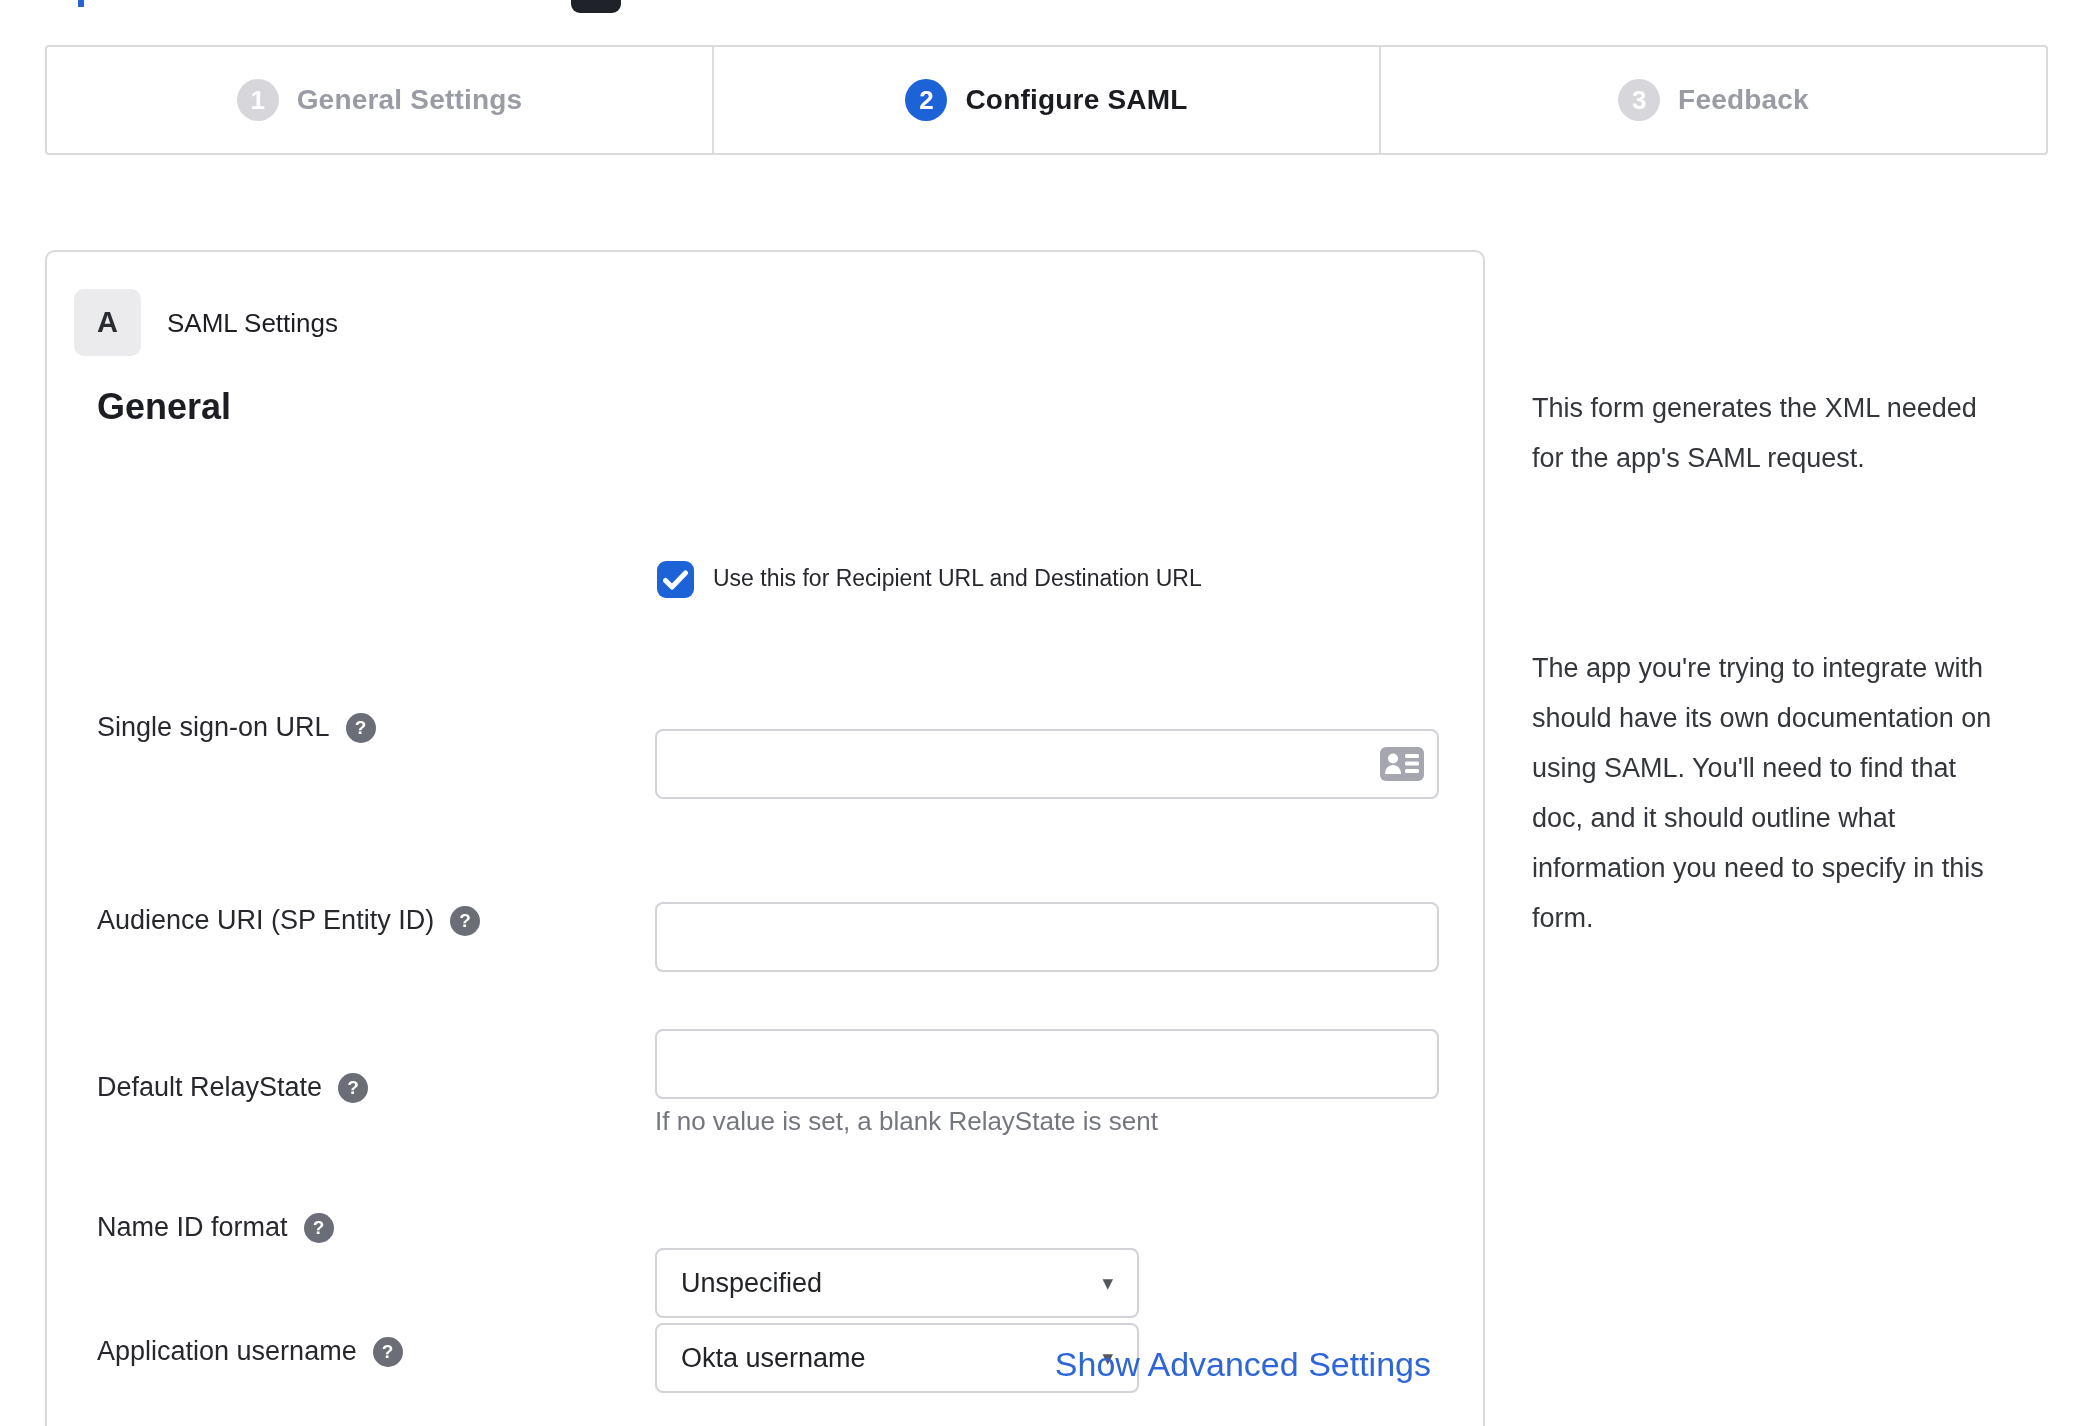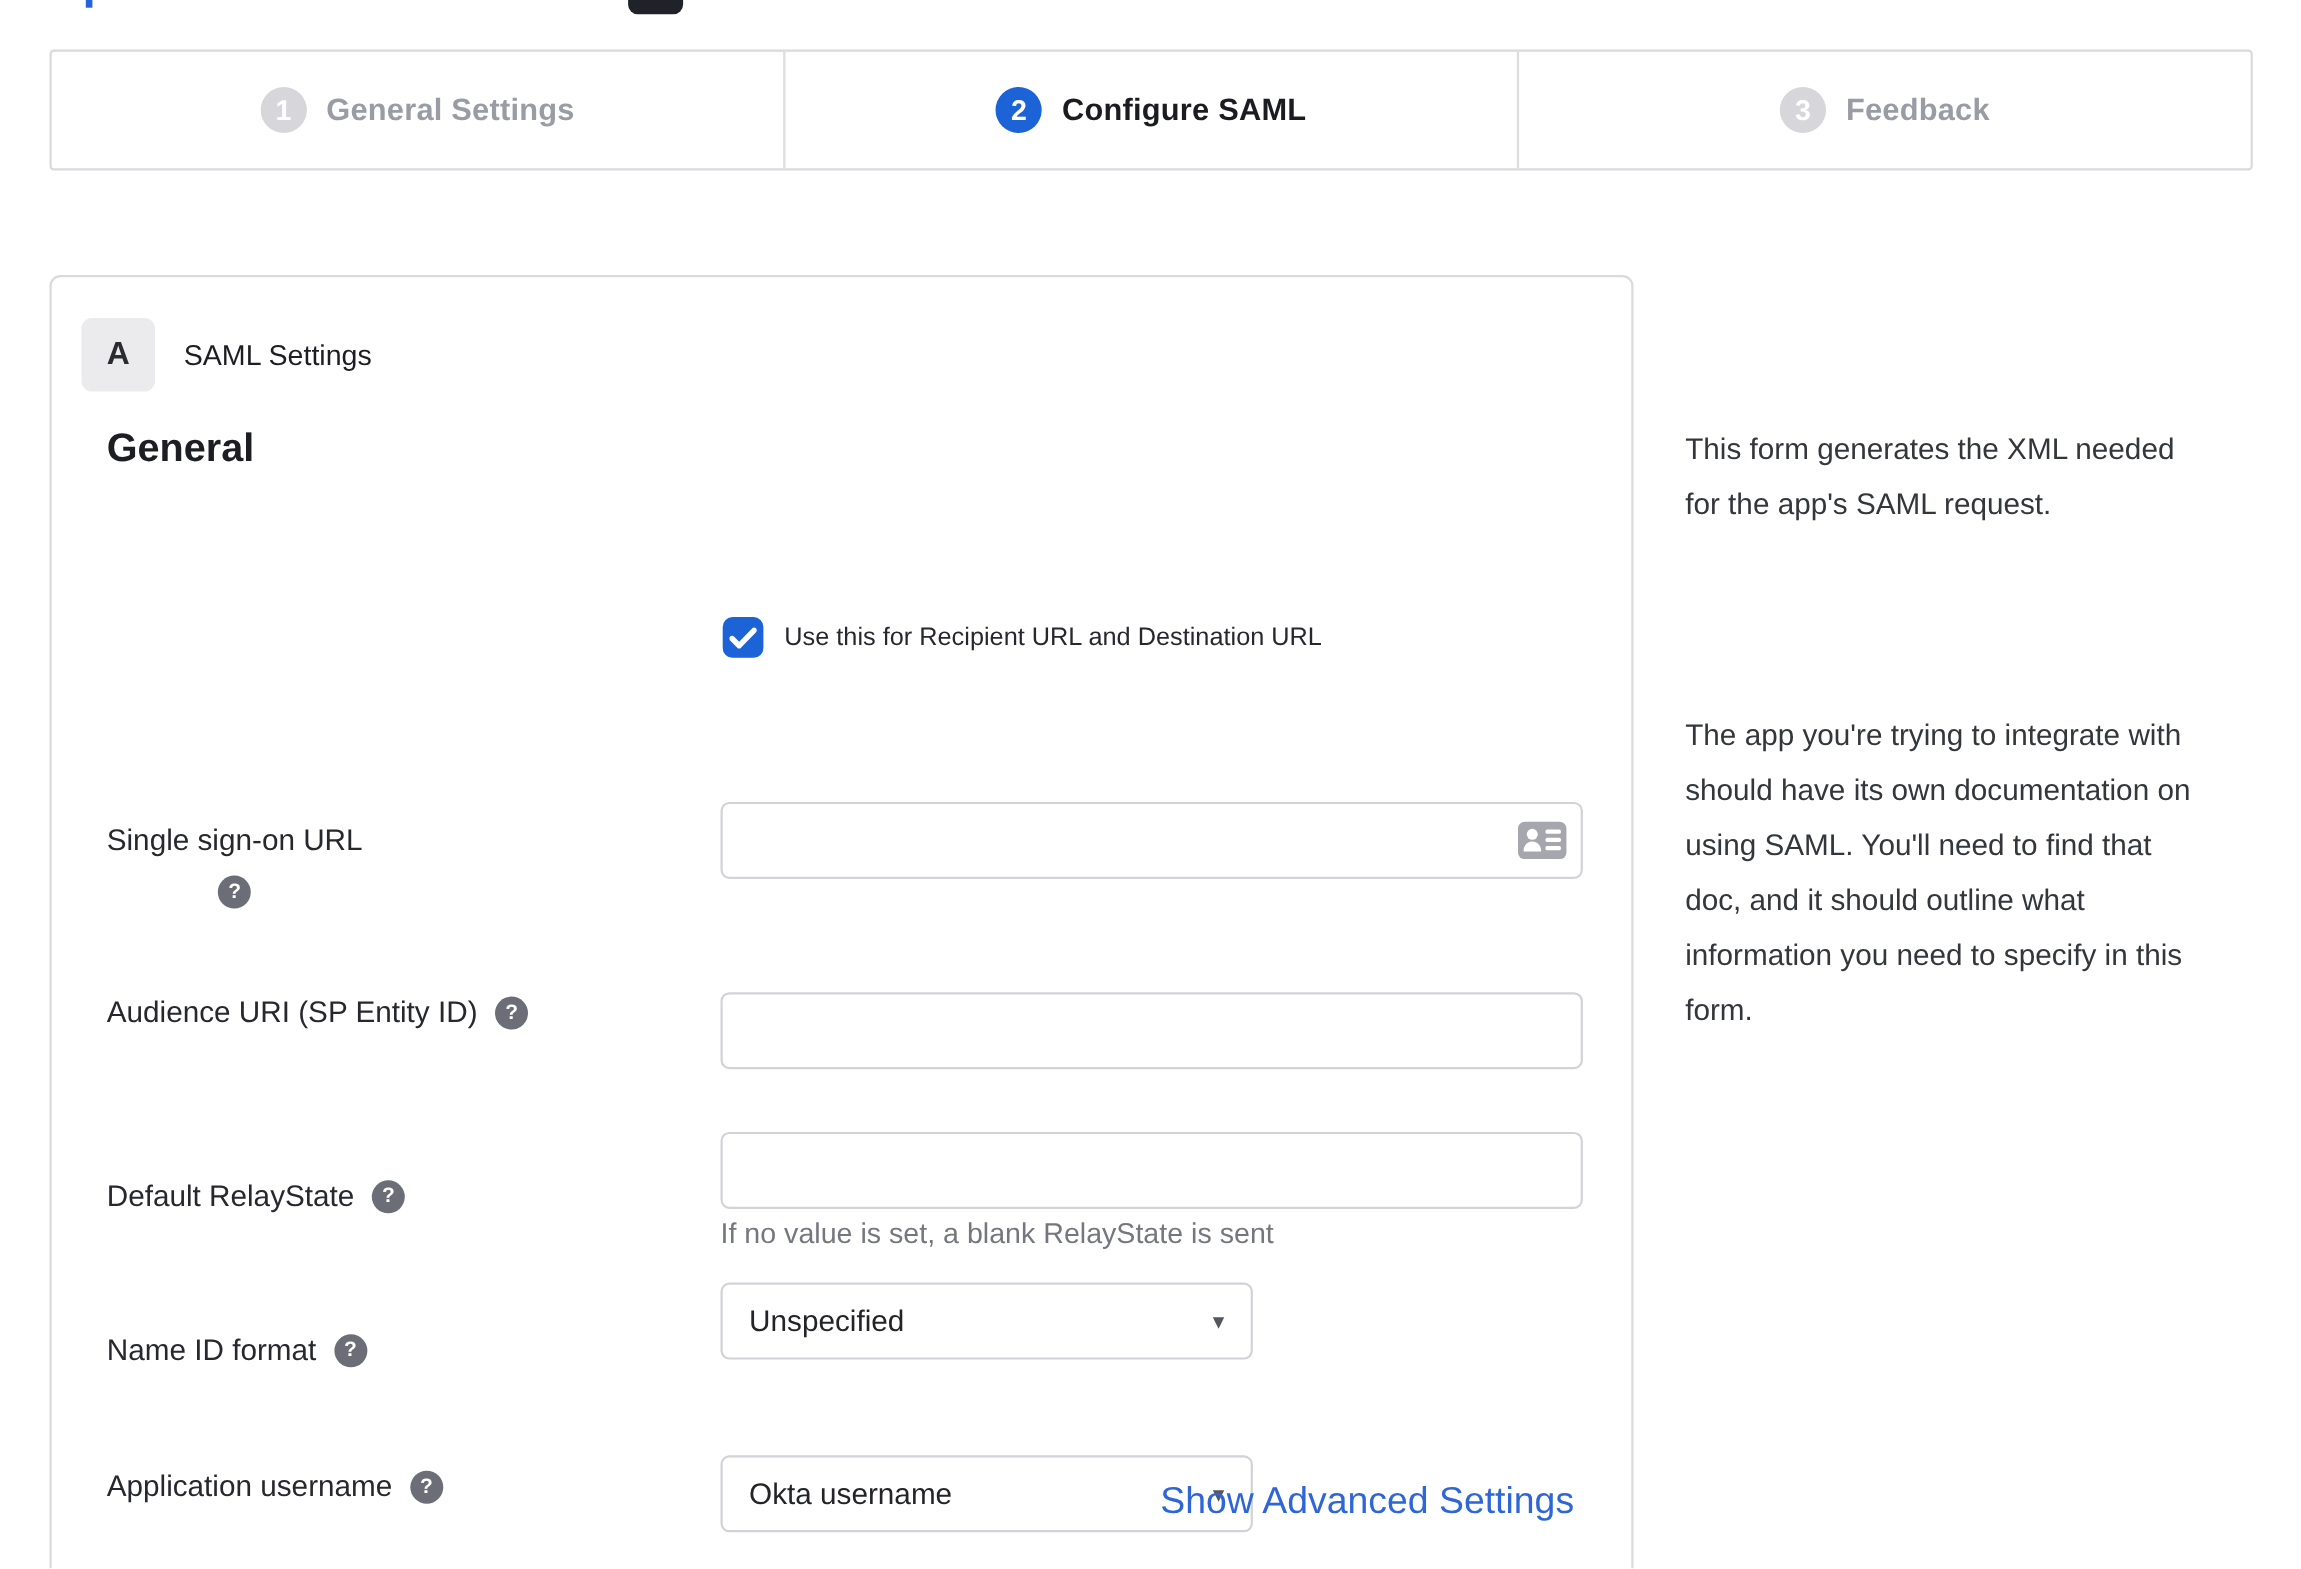--- a/index.html
+++ b/index.html
@@ -80,21 +80,21 @@
       <div class="step-circle">3</div>
       <div class="step-label">Feedback</div>
     </div>
   </div>
 
   <div class="panel">
     <div class="section-badge">A</div>
     <div class="section-title">SAML Settings</div>
     <div class="group-heading">General</div>
 
-    <div class="fld-label" style="top:497px;flex-direction:column;">
+    <div class="fld-label" style="top:460px;">
       <span>Single sign-on URL</span>
       <span class="help-icon">?</span>
     </div>
     <input class="text-input" style="top: 477px;" type="text" value="">
     <div class="input-icon" style="top:494px;">
       <svg width="46" height="36" viewBox="0 0 46 36">
         <rect x="1" y="1" width="44" height="34" rx="6" fill="#a6a6ae"></rect>
         <circle cx="14" cy="12.5" r="5" fill="#ffffff"></circle>
         <path d="M6 28c0-5.5 3.5-9 8-9s8 3.5 8 9z" fill="#ffffff"></path>
         <rect x="26" y="8" width="14" height="4" rx="1.5" fill="#ffffff"></rect>
@@ -120,21 +120,21 @@
       <span>Default RelayState</span>
       <span class="help-icon">?</span>
     </div>
     <input class="text-input" style="top: 777px; padding-right: 22px;" type="text" value="">
     <div class="hint" style="top:854px;">If no value is set, a blank RelayState is sent</div>
 
     <div class="fld-label" style="top:960px;">
       <span>Name ID format</span>
       <span class="help-icon">?</span>
     </div>
-    <div class="select" style="top:914px;">
+    <div class="select" style="top:996px;">
       <span class="select-value">Unspecified</span>
       <span class="select-arrow">▾</span>
     </div>
 
     <div class="fld-label" style="top:1084px;">
       <span>Application username</span>
       <span class="help-icon">?</span>
     </div>
     <div class="select" style="top:1071px;">
       <span class="select-value">Okta username</span>

